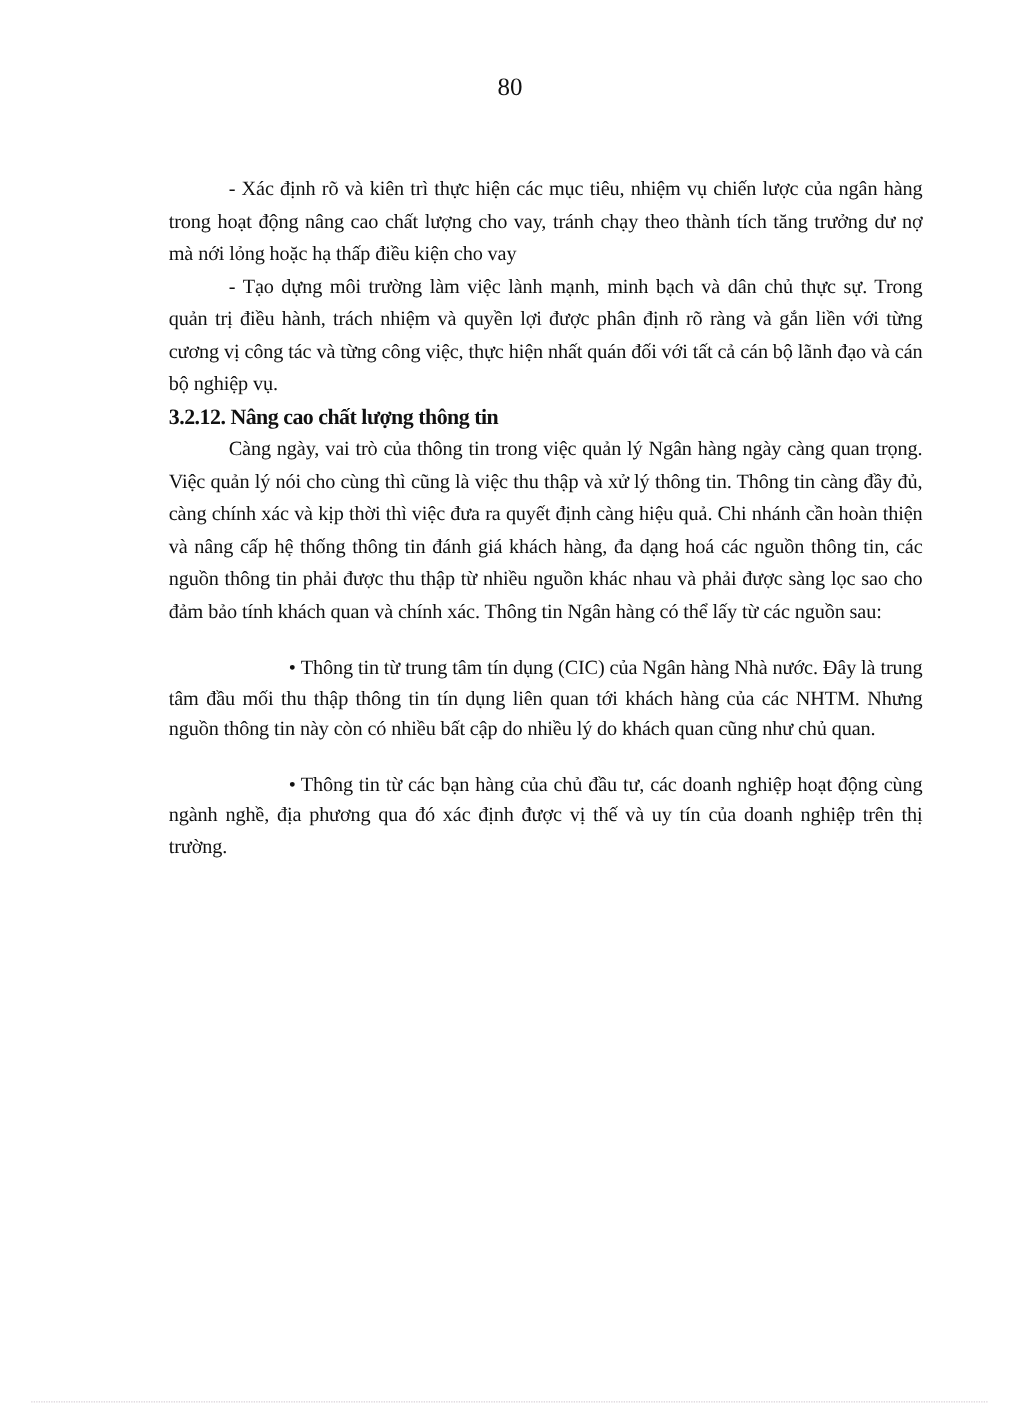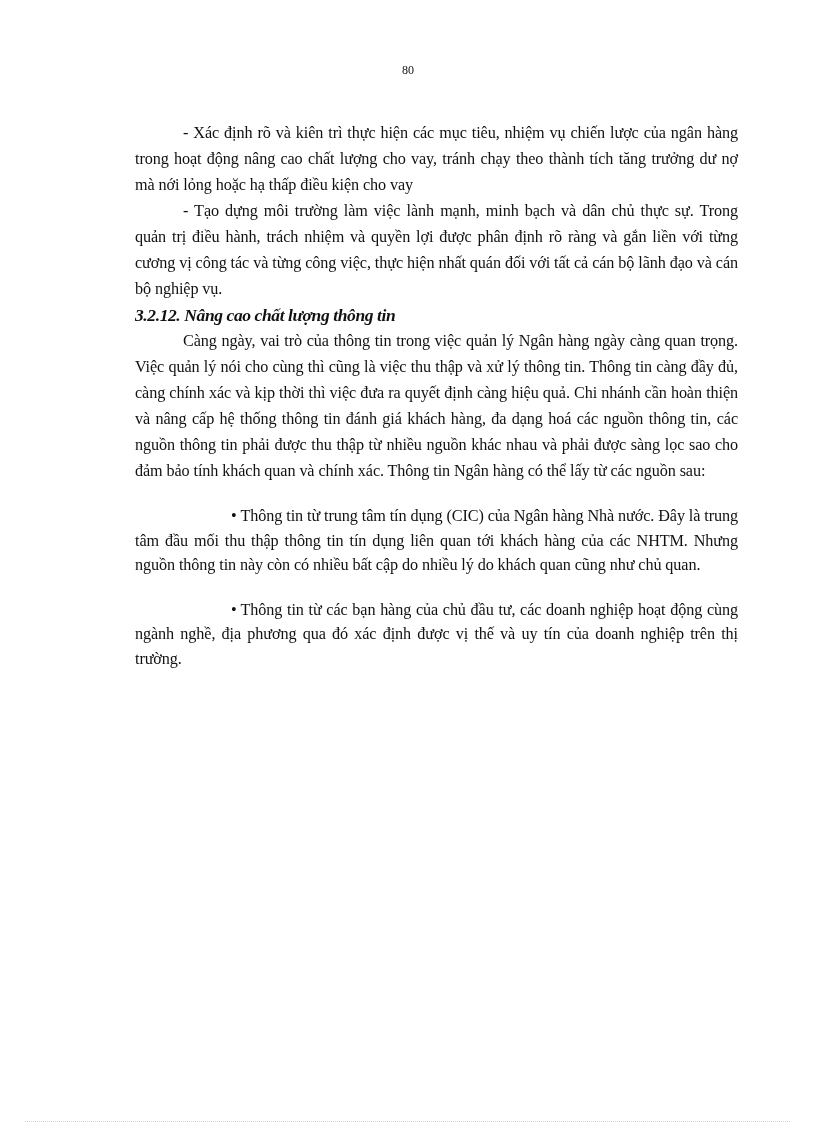--- a/index.html
+++ b/index.html
@@ -14,26 +14,26 @@
       overflow: hidden;
       font-family: "Liberation Serif", "DejaVu Serif", serif;
       color: #111111;
     }
     .page-number {
       position: absolute;
       top: 60px;
       left: 0;
       width: 816px;
       text-align: center;
-      font-size: 12px;
+      font-size: 20px;
       line-height: 20px;
     }
     .content {
       position: absolute;
-      top: 120px;
+      top: 138px;
       left: 135px;
       width: 603px;
       font-size: 16.2px;
       letter-spacing: -0.1px;
     }
     .para {
       margin: 0;
       text-align: justify;
       text-indent: 48px;
       line-height: 26px;
@@ -44,21 +44,20 @@
     }
     .para.bullet.first {
       margin-top: 8px;
     }
     .para.after-bullets {
       margin-top: 4px;
     }
     .heading {
       margin: 0;
       font-weight: bold;
-      font-style: italic;
       font-size: 17.5px;
       line-height: 26px;
       letter-spacing: -0.4px;
     }
     .bullet-glyph {
       display: inline-block;
       margin-right: 4px;
     }
     .footer-rule {
       position: absolute;

